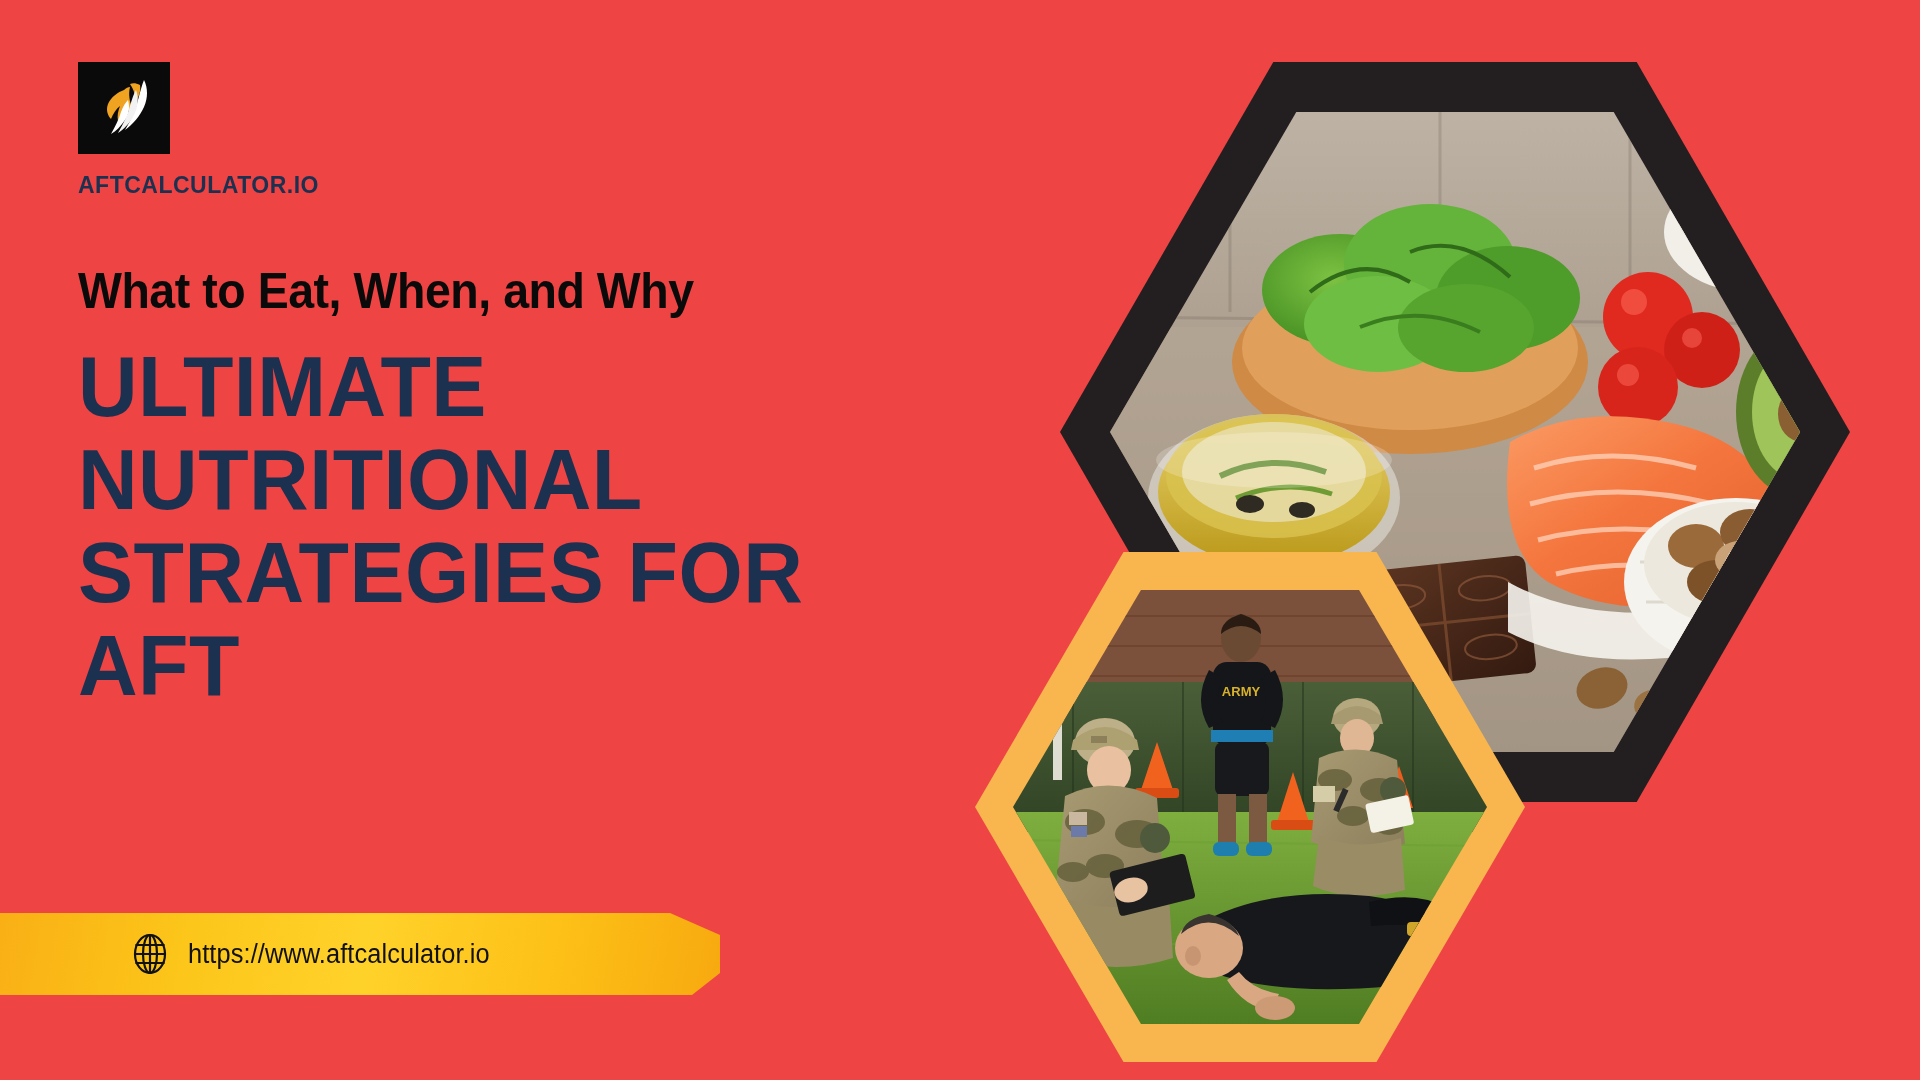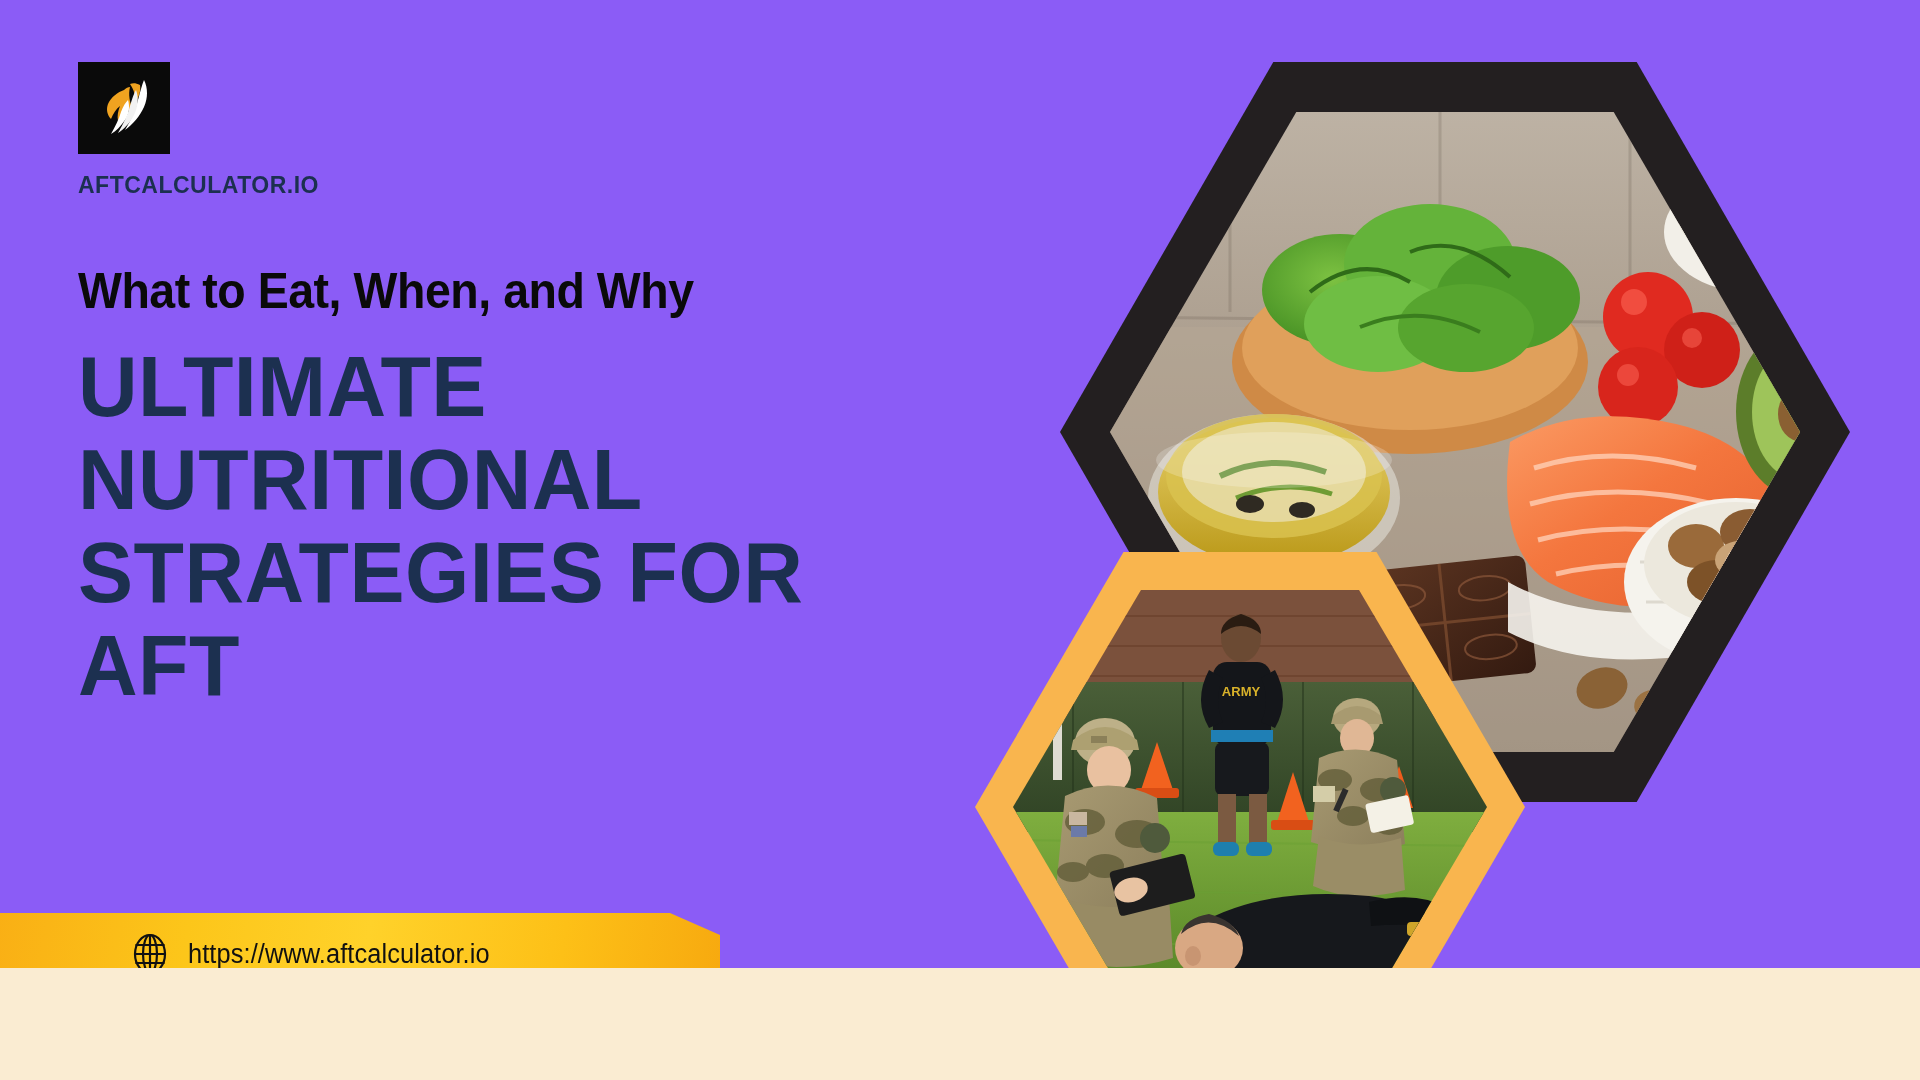--- a/index.html
+++ b/index.html
@@ -4,22 +4,22 @@
 <style>
   * { margin:0; padding:0; box-sizing:border-box; }
   html, body {
     width:1920px; height:1080px;
     overflow:hidden;
     background:#faecd2;
     font-family:"Liberation Sans", sans-serif;
   }
   #stage{
     position:relative;
-    width:1920px; height:968px;
-    background:#8b5cf6;
+    width:1920px; height:1080px;
+    background:#ef4444;
     overflow:hidden;
   }
 
   
   .brand{
     position:absolute;
     left:78px; top:62px;
     width:420px;
   }
   .brand-mark{

